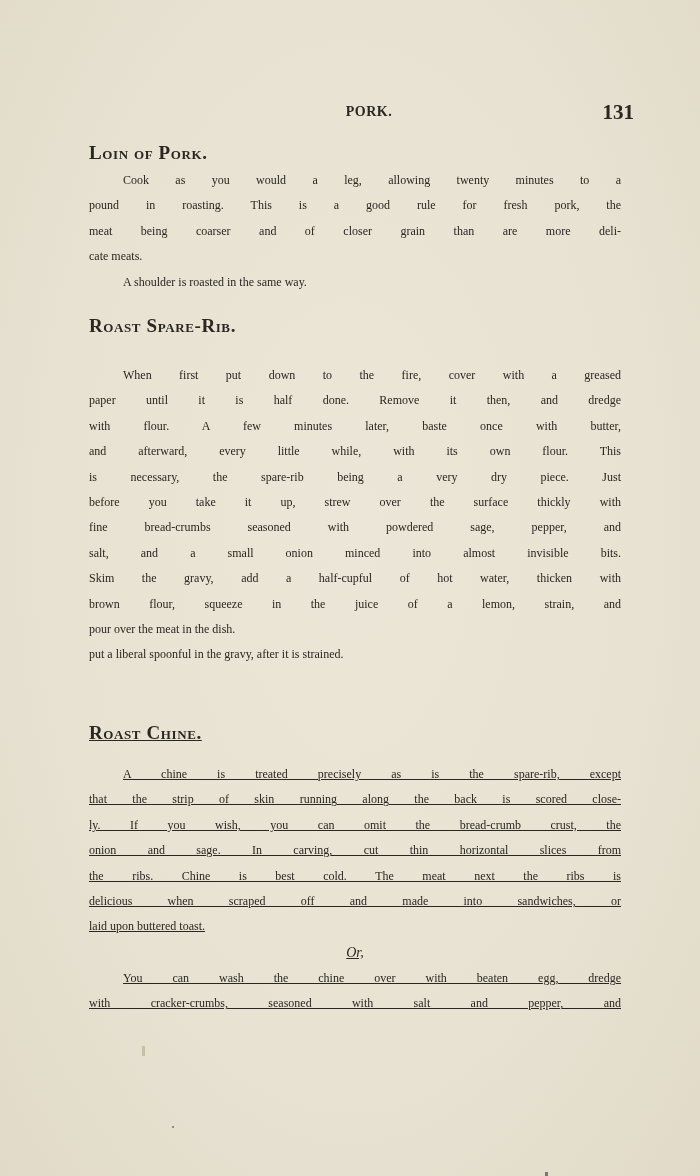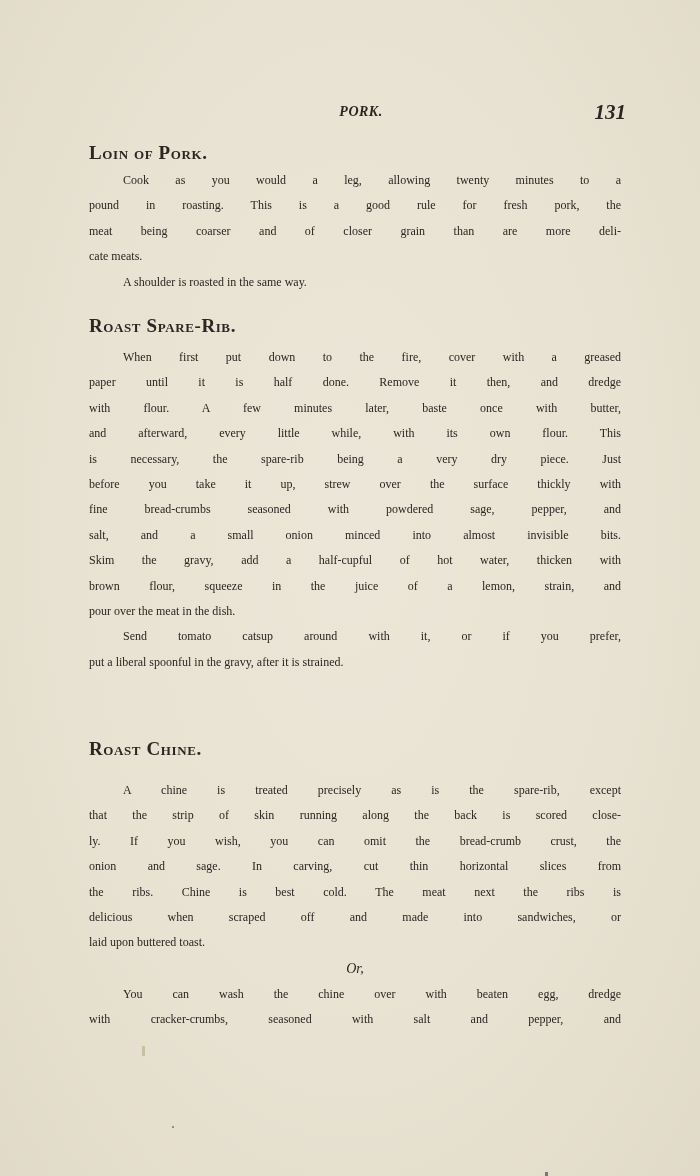--- a/index.html
+++ b/index.html
@@ -5,21 +5,21 @@
   html, body { margin: 0; padding: 0; }
   body {
     width: 700px; height: 1176px; overflow: hidden;
     background: #e9e3d4;
     background-image: radial-gradient(ellipse at 50% 45%, #ece6d8 0%, #e8e2d2 60%, #e1dac8 100%);
     font-family: "Liberation Serif", "DejaVu Serif", serif;
     color: #2a2622;
     position: relative;
   }
   .page { position: absolute; left: 0; top: 0; width: 700px; height: 1176px; }
-  .running-head { position: absolute; top: 100px; left: 92px; width: 538px; height: 26px; font-style: italic; }
+  .running-head { position: absolute; top: 100px; left: 100px; width: 538px; height: 26px; }
   .running-title {
     position: absolute; left: 0; right: 0; text-align: center;
     font-size: 14px; letter-spacing: 0.5px; top: 4px; font-weight: bold;
   }
   .page-number { position: absolute; right: 4px; top: 0; font-size: 21px; font-weight: bold; }
   .text-block { position: absolute; left: 89px; width: 532px; }
   .heading {
     text-align: left; font-variant: small-caps; font-size: 19px;
     letter-spacing: 0.6px; margin: 0; line-height: 26px;
   }
@@ -51,40 +51,39 @@
       <span class="line">meat being coarser and of closer grain than are more deli-</span>
       <span class="line last">cate meats.</span>
     </p>
     <p class="para">
       <span class="line indent last">A shoulder is roasted in the same way.</span>
     </p>
   </div>
 
   <div class="text-block" style="top:313px;">
     <h2 class="heading">Roast Spare-Rib.</h2>
-    <p class="para" style="margin-top:6px;">
+    <p class="para" style="margin-top:24px;">
       <span class="line indent">When first put down to the fire, cover with a greased</span>
       <span class="line">paper until it is half done.  Remove it then, and dredge</span>
       <span class="line">with flour.  A few minutes later, baste once with butter,</span>
       <span class="line">and afterward, every little while, with its own flour.  This</span>
       <span class="line">is necessary, the spare-rib being a very dry piece.  Just</span>
       <span class="line">before you take it up, strew over the surface thickly with</span>
       <span class="line">fine bread-crumbs seasoned with powdered sage, pepper, and</span>
       <span class="line">salt, and a small onion minced into almost invisible bits.</span>
       <span class="line">Skim the gravy, add a half-cupful of hot water, thicken with</span>
       <span class="line">brown flour, squeeze in the juice of a lemon, strain, and</span>
       <span class="line last">pour over the meat in the dish.</span>
     </p>
     <p class="para">
-      <span class="line indent">Send tomato catsup around with it, or if you prefer,</span>
       <span class="line last">put a liberal spoonful in the gravy, after it is strained.</span>
     </p>
   </div>
 
-  <div class="text-block" style="top:736px;">
+  <div class="text-block" style="top:720px;text-decoration:underline;">
     <h2 class="heading">Roast Chine.</h2>
     <p class="para" style="margin-top:16px;">
       <span class="line indent">A chine is treated precisely as is the spare-rib, except</span>
       <span class="line">that the strip of skin running along the back is scored close-</span>
       <span class="line">ly.  If you wish, you can omit the bread-crumb crust, the</span>
       <span class="line">onion and sage.  In carving, cut thin horizontal slices from</span>
       <span class="line">the ribs.  Chine is best cold.  The meat next the ribs is</span>
       <span class="line">delicious when scraped off and made into sandwiches, or</span>
       <span class="line last">laid upon buttered toast.</span>
     </p>

